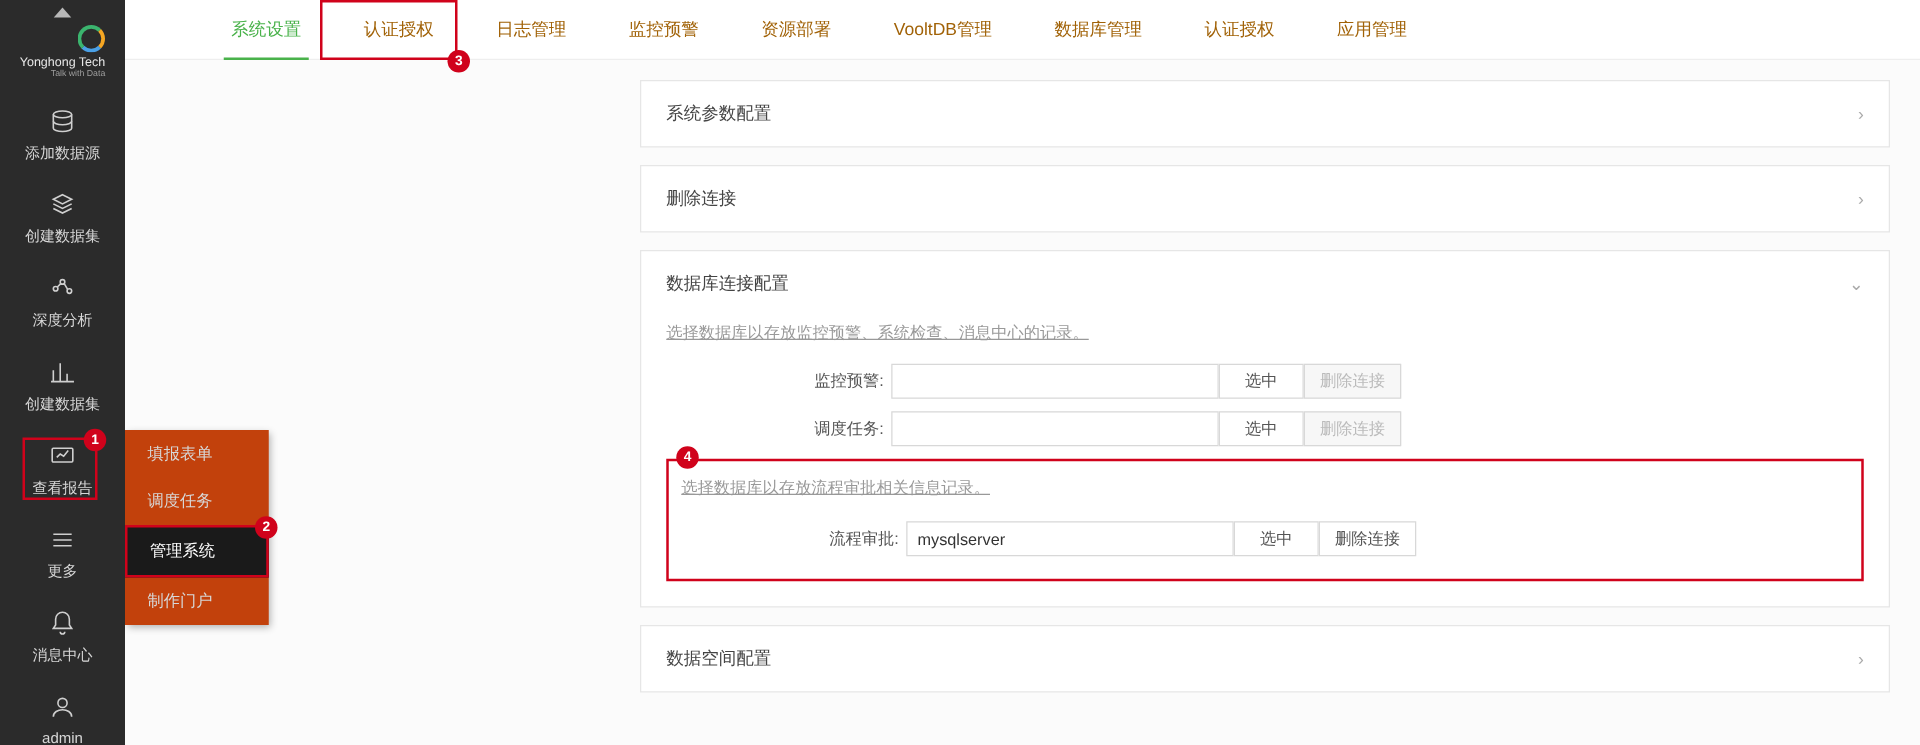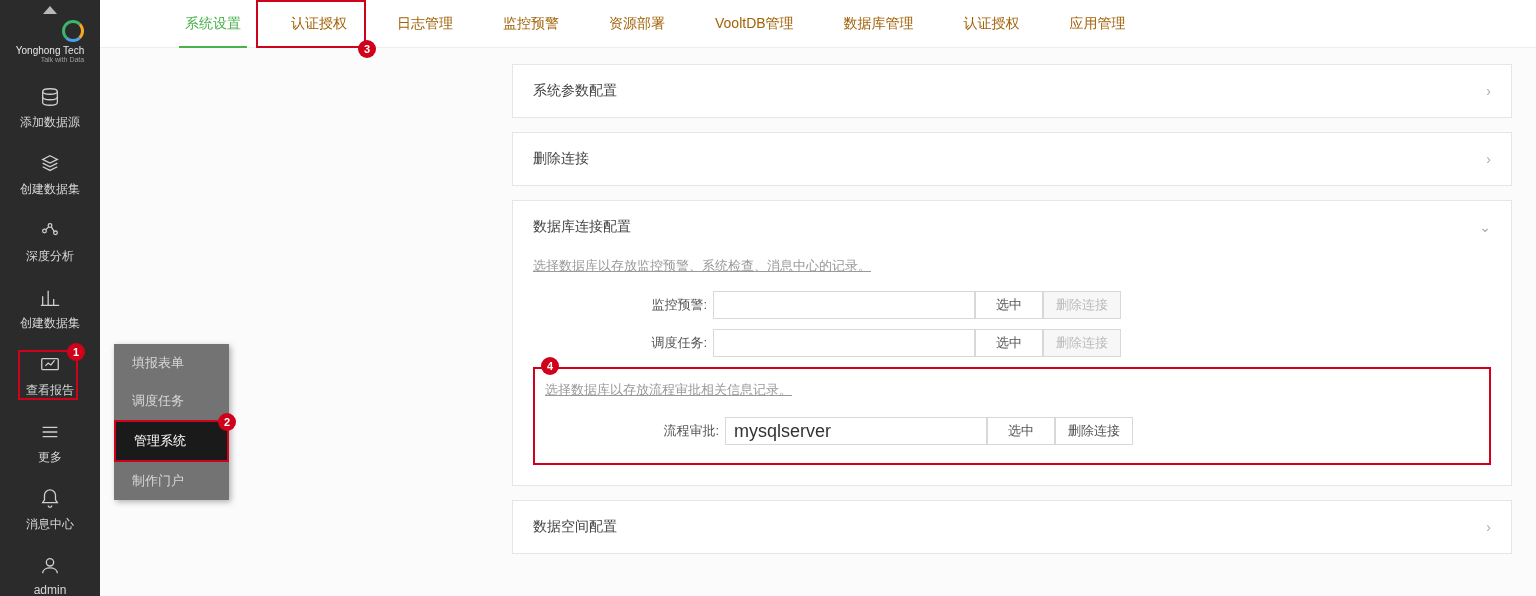--- a/index.html
+++ b/index.html
@@ -57,22 +57,22 @@
   .nav-item .lbl { font-size:12px; }
   .red-box {
     border: 2px solid #d0021b;
     position:absolute;
   }
   .rb-more { left:18px; top:350px; width:60px; height:50px; }
   .more-badge { position:absolute; top:-9px; right:-9px; }
   
   
   .flyout {
-    position:absolute; left:114px; top:344px;
-    width:115px; background:#737373; color:#d7d7d7;
+    position:absolute; left:100px; top:344px;
+    width:115px; background:#c2410c; color:#d7d7d7;
     box-shadow: 2px 2px 6px rgba(0,0,0,.3);
     z-index:4;
   }
   .flyout .fitem {
     padding: 10px 18px; font-size:13px; cursor:pointer;
     position:relative;
   }
   .flyout .fitem.active { background:#1a1a1a; color:#fff;}
   .fo-red { border:2px solid #d0021b; }
   .fo-badge { position:absolute; top:-9px; right:-9px; }
@@ -117,21 +117,21 @@
   .panel-header {
     height:52px; display:flex; align-items:center; justify-content:space-between;
     padding:0 20px; font-size:14px; color:#444; font-weight:normal; cursor:pointer;
   }
   .chev { color:#aaa; font-size:14px; }
   .panel-body { padding: 4px 20px 20px; color:#888; font-size:13px; }
   .desc { margin-bottom: 16px; color:#999;text-decoration:underline;}
   .row { display:flex; align-items:center; margin-bottom:10px; }
   .row .label { width: 180px; text-align:right; color:#555; padding-right:6px;}
   .row input[type=text] {
-    width:262px; height:28px; border:1px solid #d8d8d8; padding:0 8px; font-size:18px; color:#333;
+    width:262px; height:28px; border:1px solid #d8d8d8; padding:0 8px; font-size:13px; color:#333;
   }
   .btn {
     height:28px; min-width:68px; border:1px solid #d8d8d8; background:#fff; padding:0 12px; cursor:pointer; font-size:13px; color:#555;
   }
   .btn.disabled { color:#bbb; background:#f7f7f7; cursor:default; }
   .section-red {
     border:2px solid #d0021b; padding:12px 10px 8px; position:relative; margin-top:2px;
   }
   .sec-badge { position:absolute; left:6px; top:-12px; }
 

